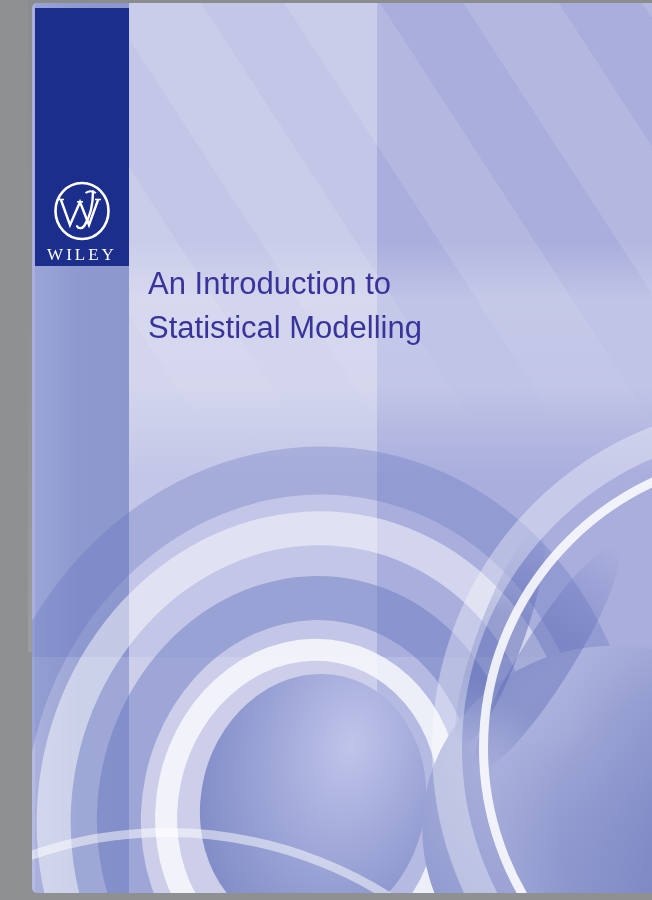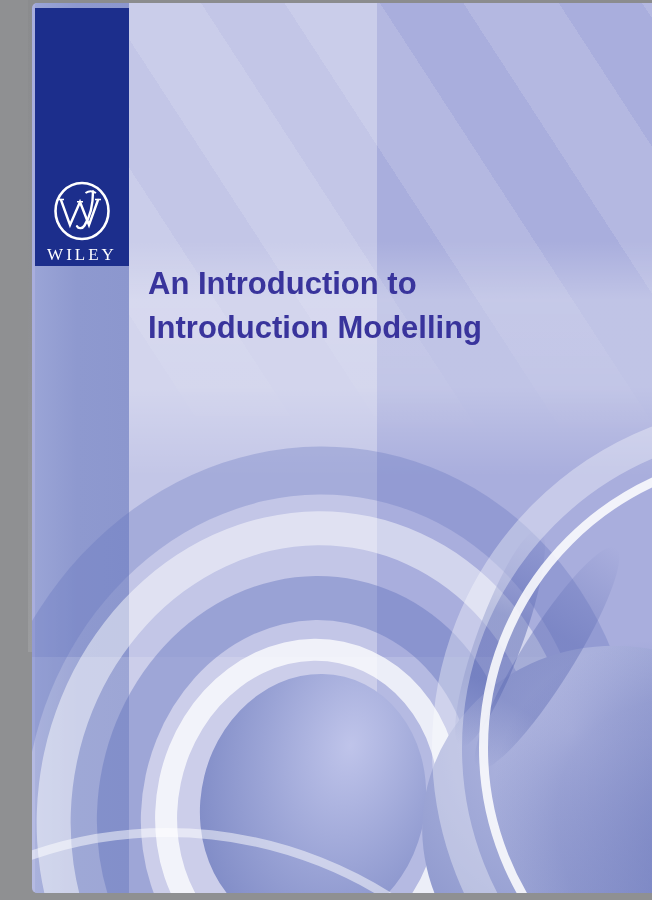--- a/index.html
+++ b/index.html
@@ -50,21 +50,21 @@
   .ringW-big{left:447px;top:447px;width:596px;height:596px;border:9px solid rgba(255,255,255,.85);}
   .ringW-soft{left:400px;top:400px;width:690px;height:690px;border:30px solid rgba(255,255,255,.35);}
   .ringW-cross{left:-285px;top:825px;width:840px;height:840px;border:9px solid rgba(255,255,255,.5);}
   
   .navybar{left:3px;top:5px;width:94px;height:258px;background:#1c2e8c;}
   .navybar .logo{left:17px;top:172px;width:60px;height:62px;}
   .wiley-word{left:0;top:237px;width:94px;text-align:center;
     color:#ffffff;font-family:"Liberation Serif", serif;font-size:17px;letter-spacing:3px;}
   
   .title{left:116px;top:259px;width:480px;
-    color:#39349c;font-size:31px;line-height:44px;font-weight:bold;}
+    color:#39349c;font-size:31px;line-height:44px;font-weight:normal;}
   .title span{display:block;position:static;}
   .author{left:116px;top:620px;width:480px;
     color:#3a38a0;font-size:20px;letter-spacing:1px;font-weight:normal;}
 </style>
 </head>
 <body>
 
 <div class="frame">
   <div class="cover">
 
@@ -95,17 +95,17 @@
         <path d="M9 20 L18 45 L28 22 L37 45 L46 20" fill="none" stroke="#ffffff" stroke-width="2.4" stroke-linecap="round"></path>
         <path d="M6 19.5 L12 19.5 M43 19.5 L49 19.5 M25 21.8 L31 21.8" fill="none" stroke="#ffffff" stroke-width="1.5"></path>
         <path d="M33.5 13 Q38.5 9.5 44 13" fill="none" stroke="#ffffff" stroke-width="2"></path>
         <path d="M41 11.5 C41 24 38.5 36 32.5 45.5 C30.5 48.8 26.5 49 25 46.2" fill="none" stroke="#ffffff" stroke-width="2.4" stroke-linecap="round"></path>
       </svg>
       <div class="wiley-word">WILEY</div>
     </div>
 
     <div class="title">
       <span>An Introduction to</span>
-      <span>Introduction Modelling</span>
+      <span>Statistical Modelling</span>
     </div>
 
   </div>
 </div>
 
 </body></html>

